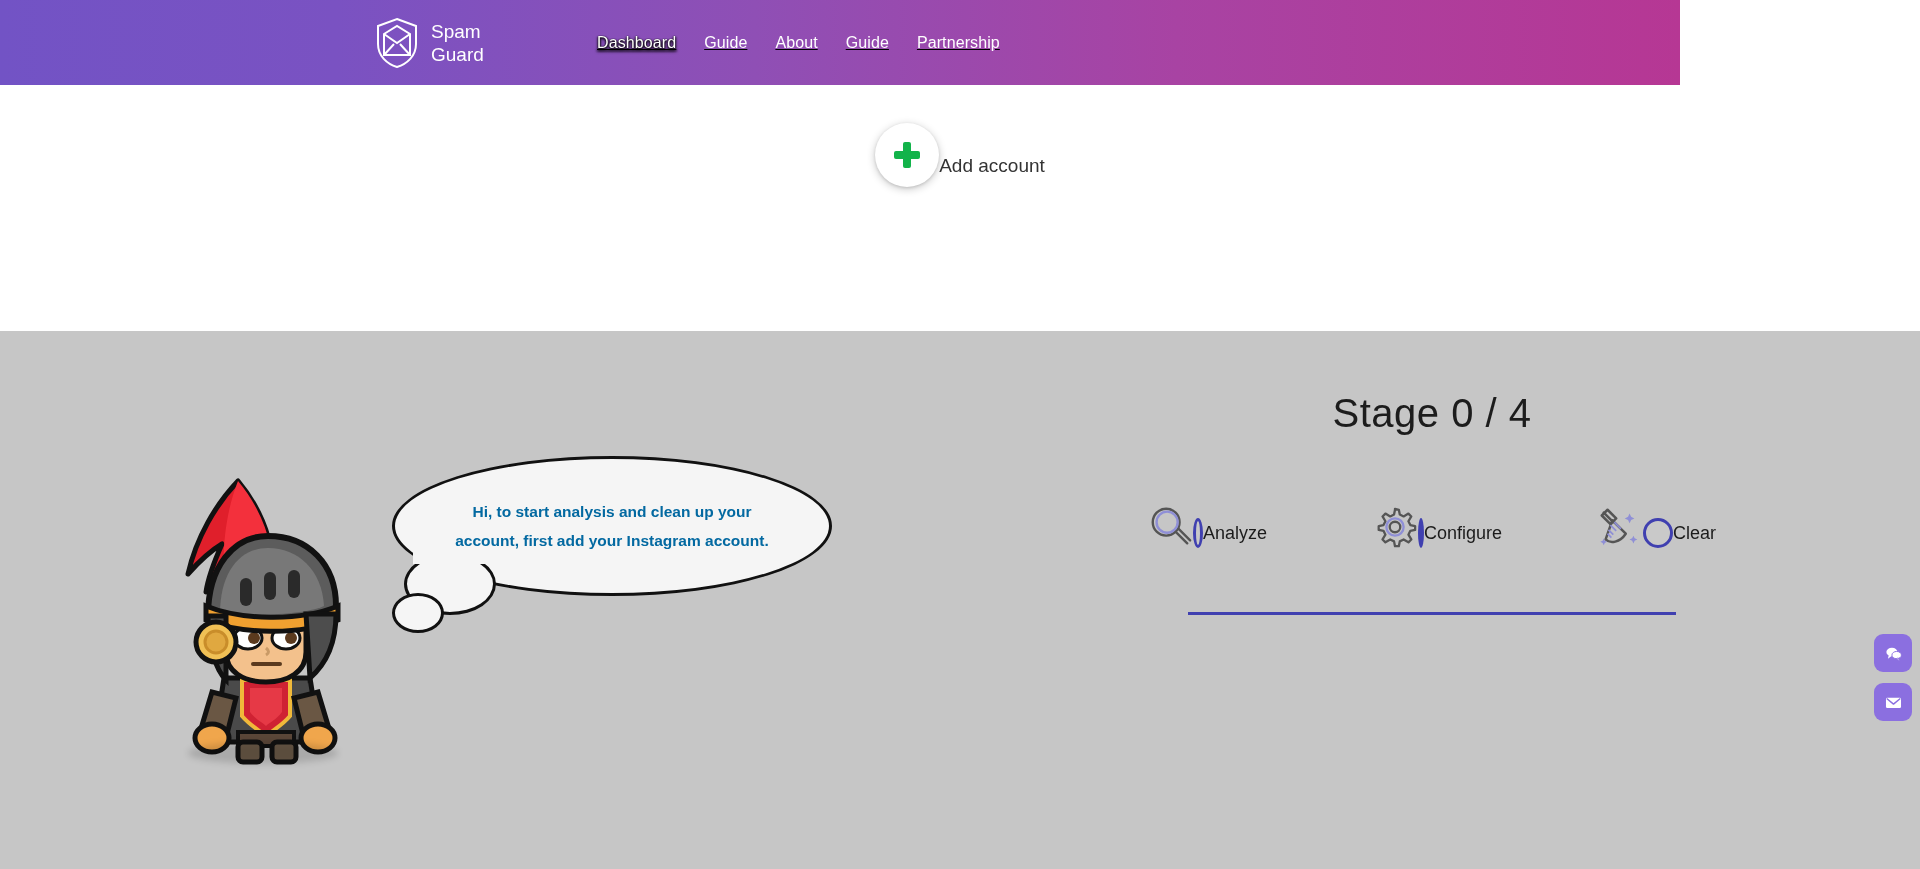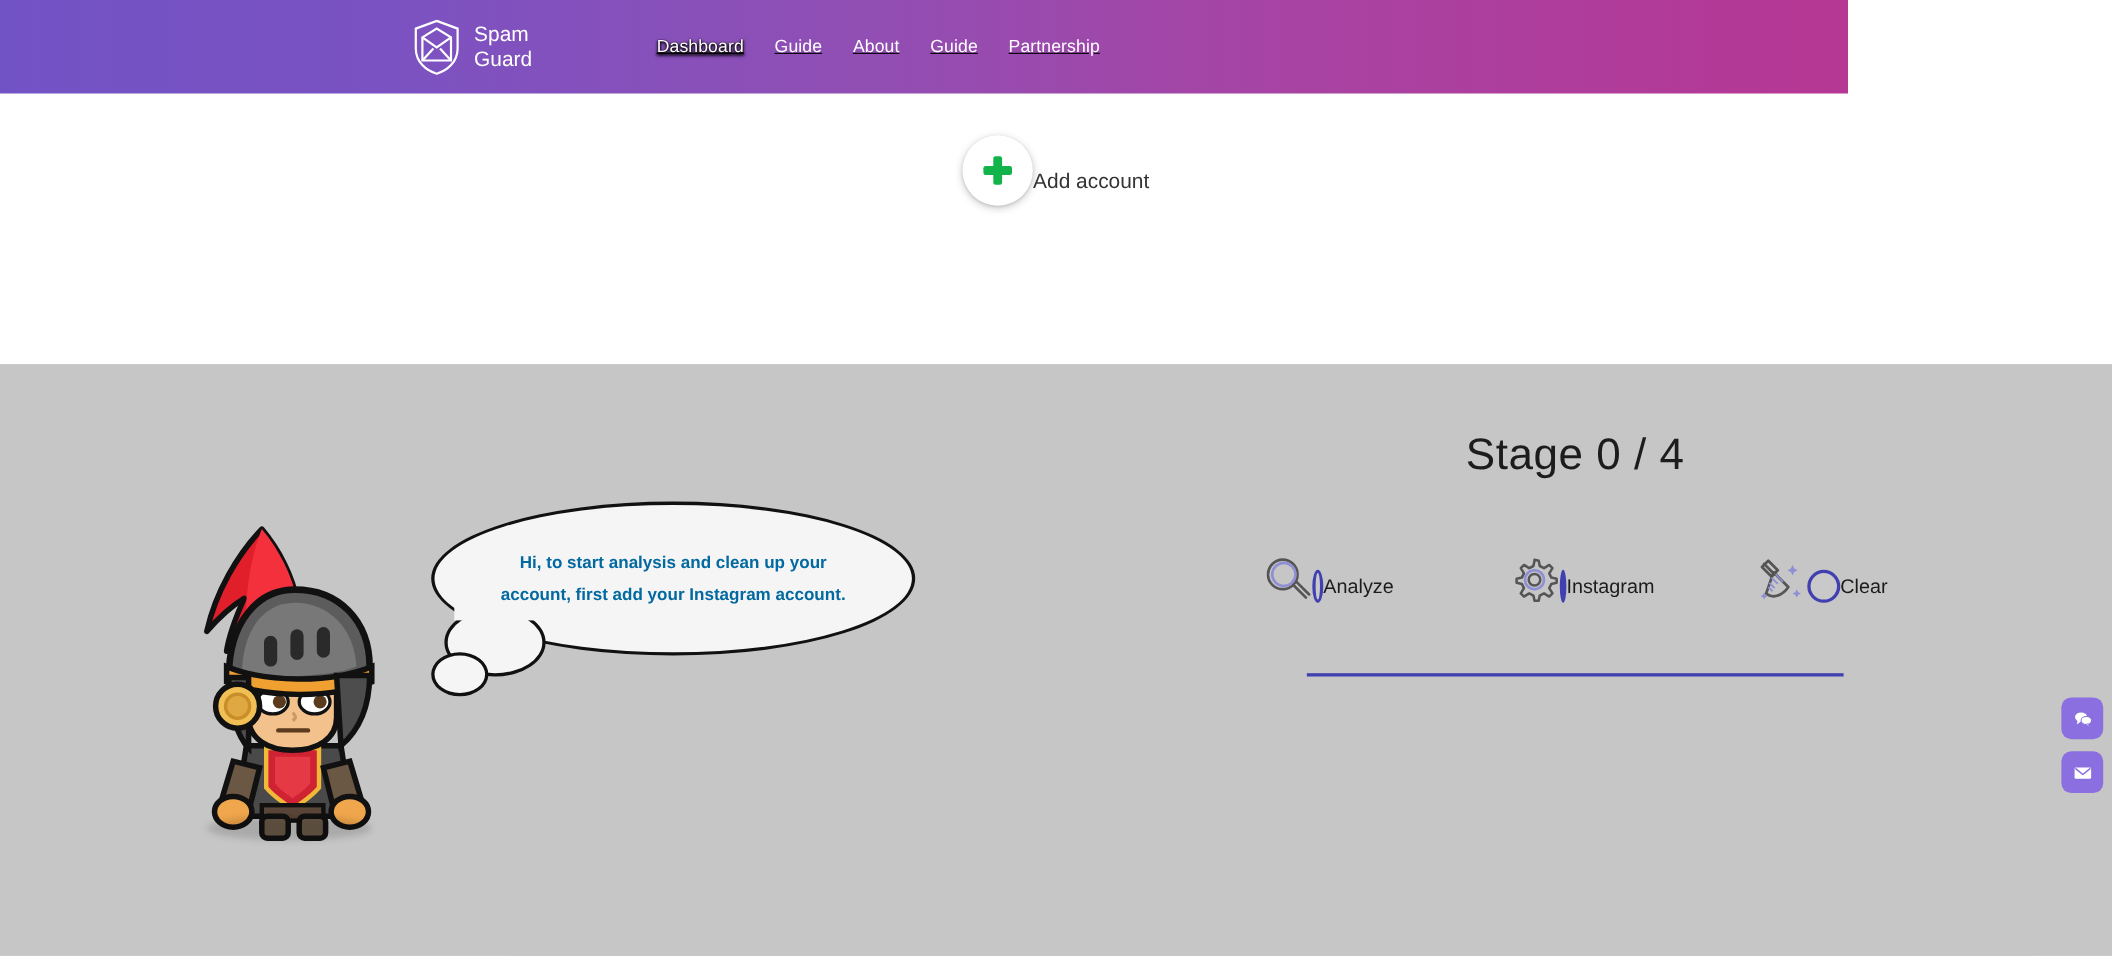--- a/index.html
+++ b/index.html
@@ -400,21 +400,21 @@
 
       <div class="step">
         <div class="step-icon">
           <svg viewBox="0 0 48 48" width="46" height="46">
             <path d="M24 5 l4 1 1 5 4 2 5-3 3 3 -3 5 2 4 5 1 0 4 -5 1 -2 4 3 5 -3 3 -5 -3 -4 2 -1 5 -4 0 -1 -5 -4 -2 -5 3 -3 -3 3 -5 -2 -4 -5 -1 0 -4 5 -1 2 -4 -3 -5 3 -3 5 3 4 -2 1 -5 z" fill="none" stroke="#555" stroke-width="2.4" stroke-linejoin="round"></path>
             <circle cx="24" cy="24" r="9" fill="none" stroke="#8f8fd6" stroke-width="2.4"></circle>
             <circle cx="24" cy="24" r="5.5" fill="none" stroke="#555" stroke-width="2.4"></circle>
           </svg>
         </div>
         <div class="step-dot"></div>
-        <div class="step-label">Instagram</div>
+        <div class="step-label">Configure</div>
       </div>
 
       <div class="step">
         <div class="step-icon">
           <svg viewBox="0 0 48 48" width="46" height="46">
             <path d="M7 9 L17 19" stroke="#555" stroke-width="2.6" stroke-linecap="round" fill="none"></path>
             <path d="M5 12 L14 21 L20 15 L11 6 Z" fill="none" stroke="#555" stroke-width="2.6" stroke-linejoin="round"></path>
             <path d="M16 17 L30 31 C24 40 14 42 9 37 Z" fill="none" stroke="#555" stroke-width="2.6" stroke-linejoin="round"></path>
             <path d="M14 22 L20 28 M18 19 L25 26 M12 27 L17 32 M11 31 L15 35" stroke="#8f8fd6" stroke-width="1.8" fill="none"></path>
             <path d="M34 10 l1.6 3.4 3.4 1.6 -3.4 1.6 -1.6 3.4 -1.6 -3.4 -3.4 -1.6 3.4 -1.6 z" fill="#8f8fd6"></path>

